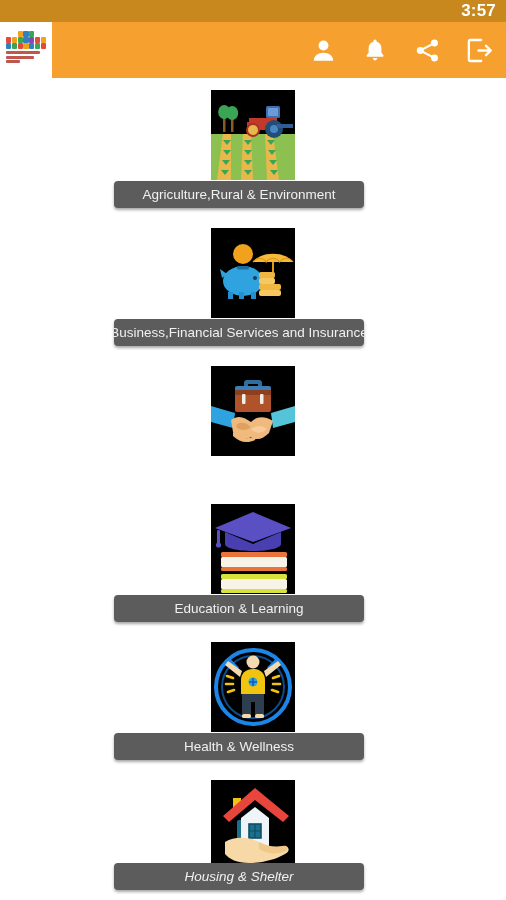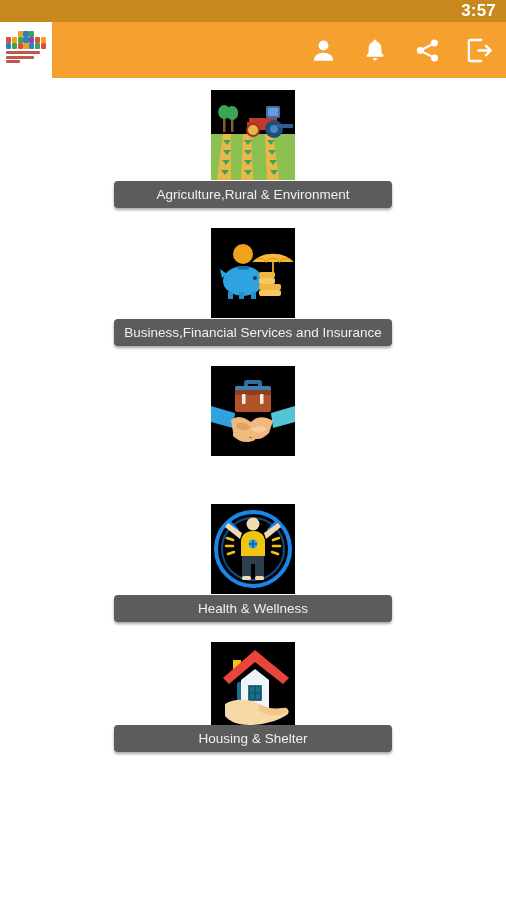--- a/index.html
+++ b/index.html
@@ -71,34 +71,34 @@
   .content {
     position: absolute; top: 78px; left: 0; right: 0; bottom: 0;
     overflow: hidden; background: #ffffff;
   }
   .card {
     position: relative;
     width: 100%;
     height: 138px;
     display: flex; flex-direction: column; align-items: center;
   }
-  .card:last-child { height: 130px; }
+  .card:last-child { height: 130px; font-style: italic; }
 
   .thumb {
     width: 84px; height: 90px;
     background: #000000;
     margin-top: 12px;
     position: relative; overflow: hidden;
     flex: none;
   }
   .thumb svg { display: block; width: 84px; height: 90px; }
 
   .label {
     position: absolute;
-    left: 114px; width: 278px;
+    left: 114px; width: 250px;
     bottom: 8px;
     height: 27px;
     background: #5c5c5c;
     border-radius: 4px;
     color: #f0f0f0;
     font-size: 13.5px;
     display: flex; align-items: center; justify-content: center;
     box-shadow: 0 2px 3px rgba(0,0,0,.35);
     text-align: left;
     white-space: nowrap;
@@ -270,20 +270,38 @@
           <path d="M0 40 L24 47 L22 62 L0 56z" fill="#2fa3e0"></path>
           <path d="M84 40 L60 47 L62 62 L84 56z" fill="#56c4d8"></path>
           <path d="M20 54 c8 -6 14 -2 20 2 c5 -5 12 -7 22 -1 l-4 12 c-6 6 -12 8 -18 4 c-7 4 -14 1 -18 -5z" fill="#f0b97d"></path>
           <path d="M26 58 c6 -3 10 0 14 3 c-5 4 -10 4 -15 0z" fill="#e0a060"></path>
           <path d="M40 63 c6 -4 11 -4 16 0 c-6 5 -11 5 -16 0z" fill="#f7cb9c"></path>
           <path d="M22 66 c8 7 16 8 24 3 l-2 5 c-8 4 -16 2 -22 -4z" fill="#f0b97d"></path>
         </svg>
       </div>
     </div>
 
+    <div class="card">
+      <div class="thumb">
+        <svg viewBox="0 0 84 90" aria-hidden="true">
+          <rect x="0" y="0" width="84" height="90" fill="#000000"></rect>
+          <path d="M42 8 L80 24 L42 38 L4 24z" fill="#5b4fc4"></path>
+          <path d="M14 28 v12 c0 4 12 7 28 7 s28 -3 28 -7 v-12 L42 40z" fill="#4a3fb0"></path>
+          <rect x="6" y="26" width="3" height="14" rx="1.2" fill="#5b4fc4"></rect>
+          <circle cx="7.5" cy="41" r="2.6" fill="#5b4fc4"></circle>
+          <rect x="10" y="48" width="66" height="5" rx="1.5" fill="#e8743b"></rect>
+          <rect x="10" y="53" width="66" height="10" rx="1.5" fill="#f7f3e8"></rect>
+          <rect x="10" y="63" width="66" height="4" rx="1.5" fill="#e8743b"></rect>
+          <rect x="10" y="70" width="66" height="5" rx="1.5" fill="#d8e23c"></rect>
+          <rect x="10" y="75" width="66" height="10" rx="1.5" fill="#f7f3e8"></rect>
+          <rect x="10" y="85" width="66" height="4" rx="1.5" fill="#d8e23c"></rect>
+        </svg>
+      </div>
+      <div class="label">Education &amp; Learning</div>
+    </div>
 
     <div class="card">
       <div class="thumb">
         <svg viewBox="0 0 84 90" aria-hidden="true">
           <rect x="0" y="0" width="84" height="90" fill="#000000"></rect>
           <circle cx="42" cy="45" r="37" fill="none" stroke="#1c85e8" stroke-width="4"></circle>
           <circle cx="42" cy="45" r="31" fill="none" stroke="#0f5fae" stroke-width="2" opacity=".8"></circle>
           <path d="M26 26 L18 18" stroke="#1c85e8" stroke-width="3.5" stroke-linecap="round"></path>
           <path d="M58 26 L66 18" stroke="#1c85e8" stroke-width="3.5" stroke-linecap="round"></path>
           <circle cx="42" cy="20" r="6.5" fill="#f2d9b0"></circle>

